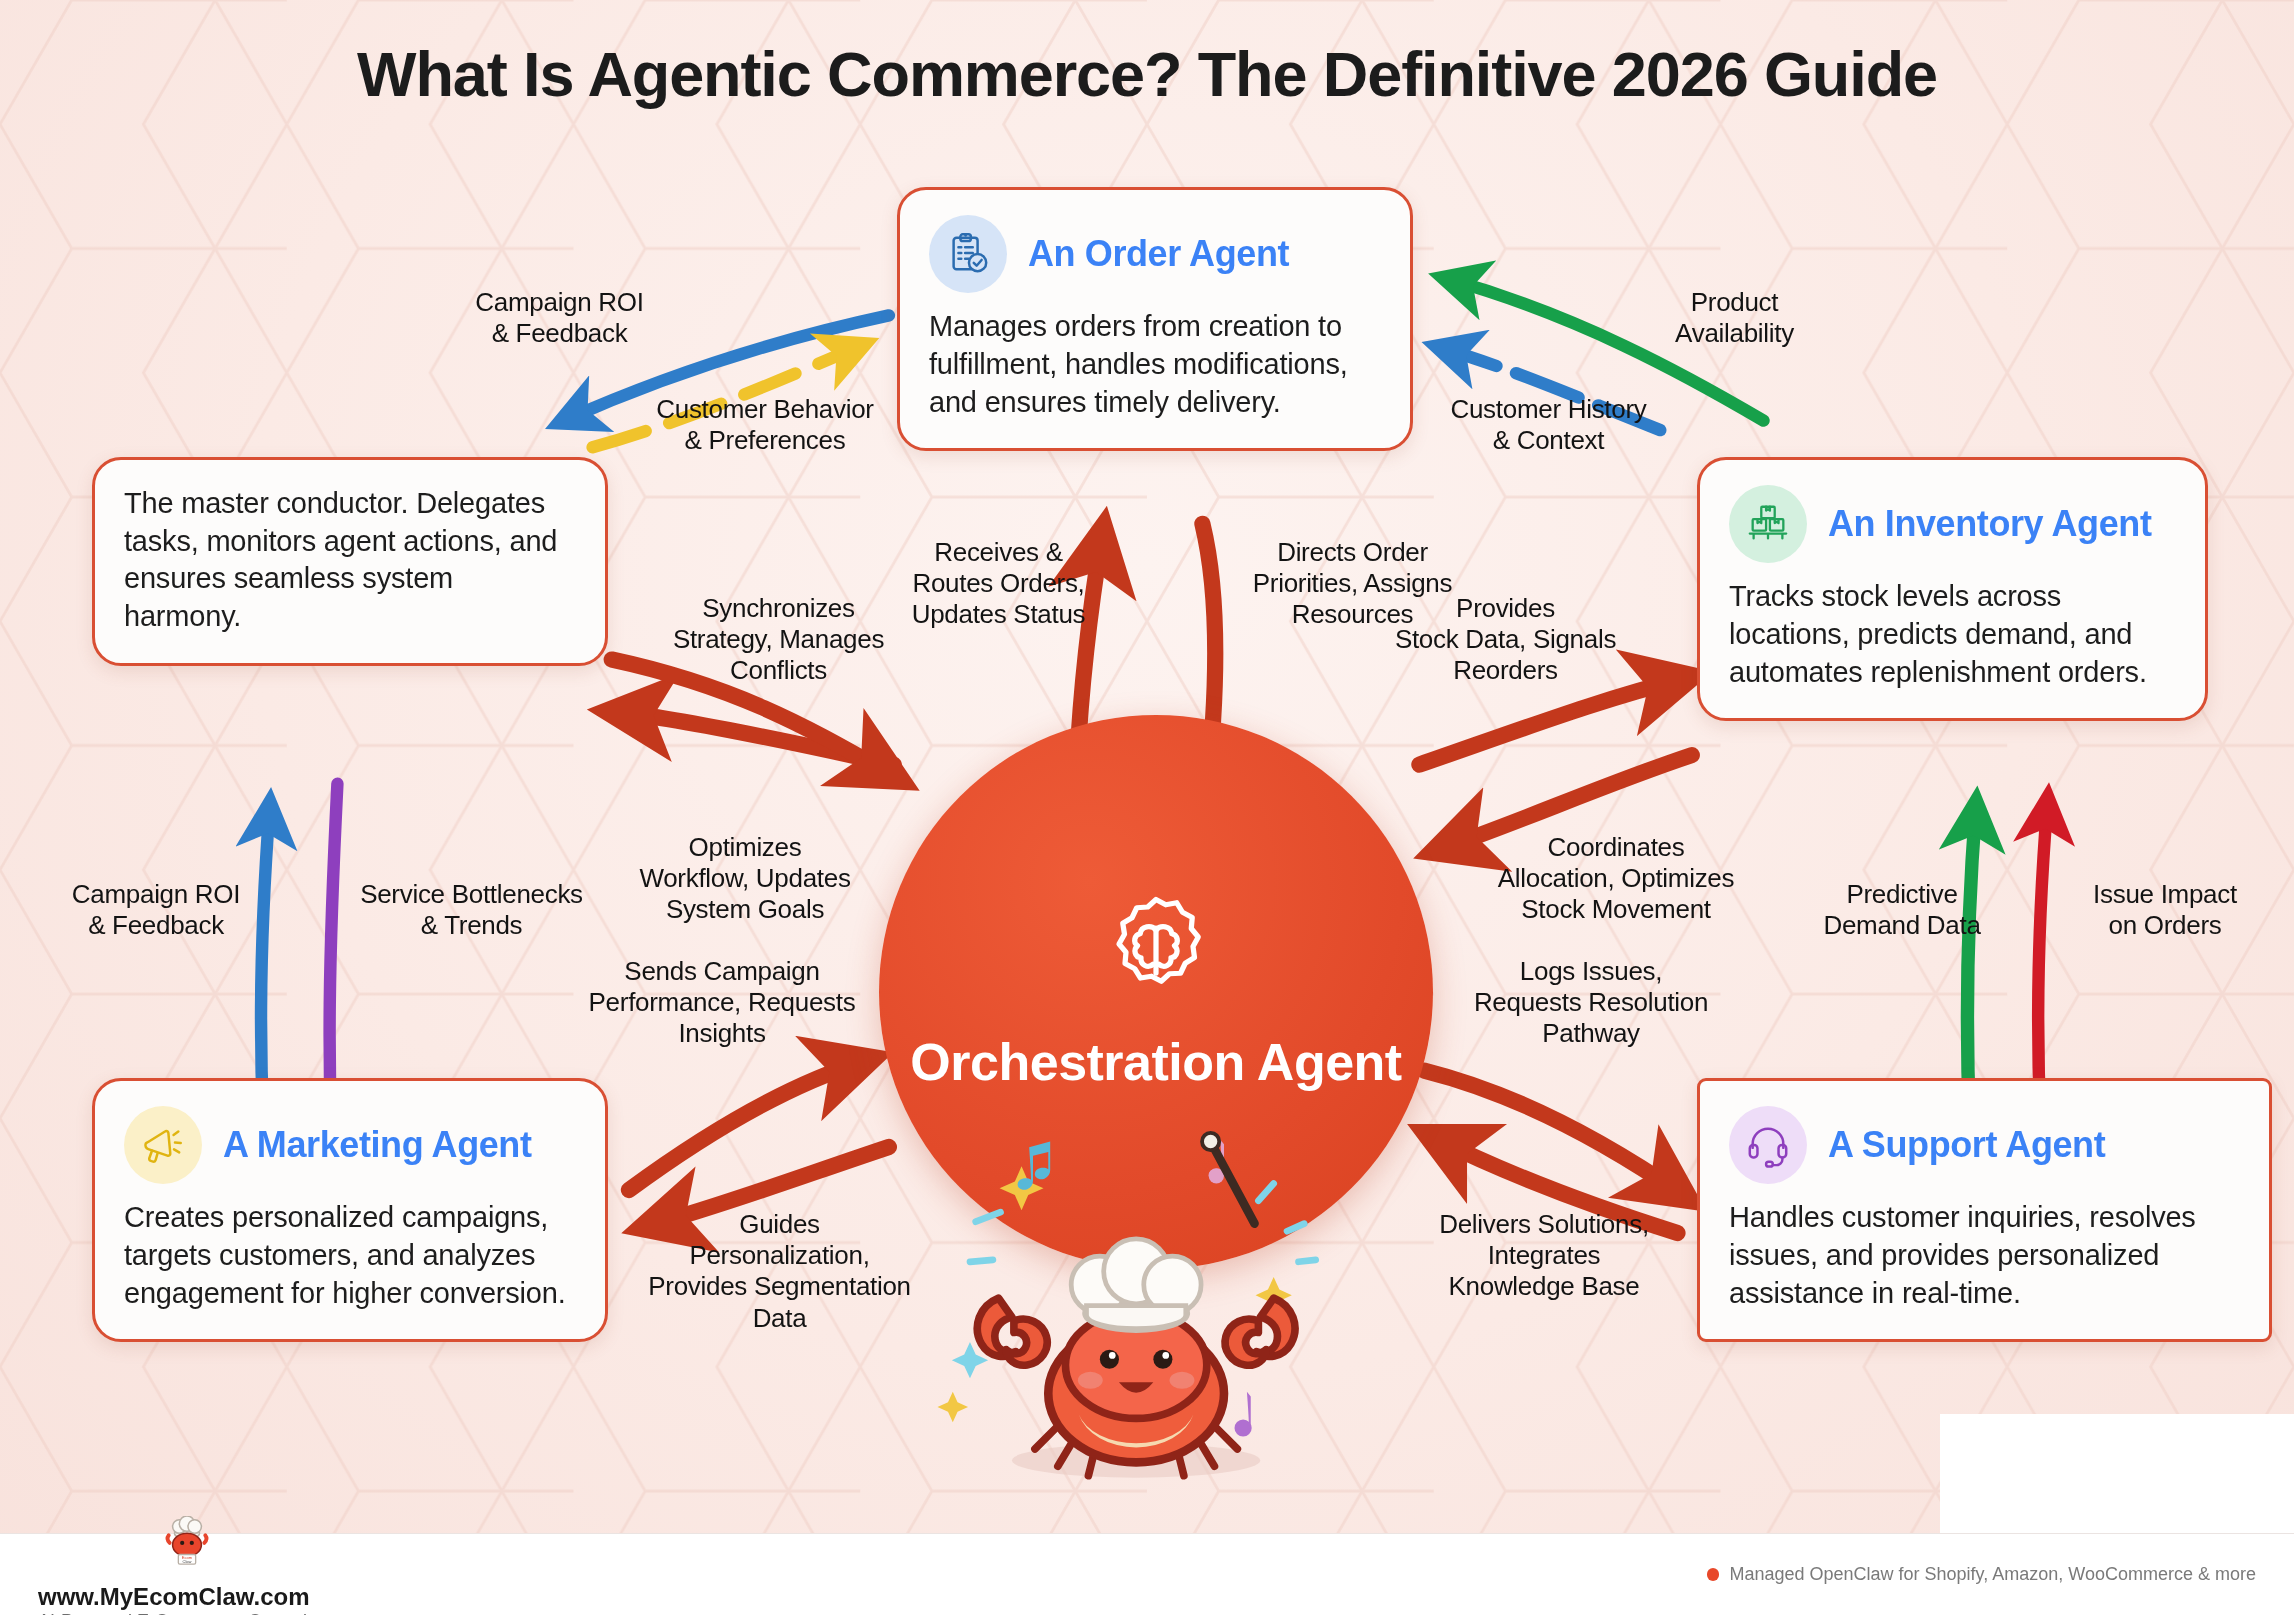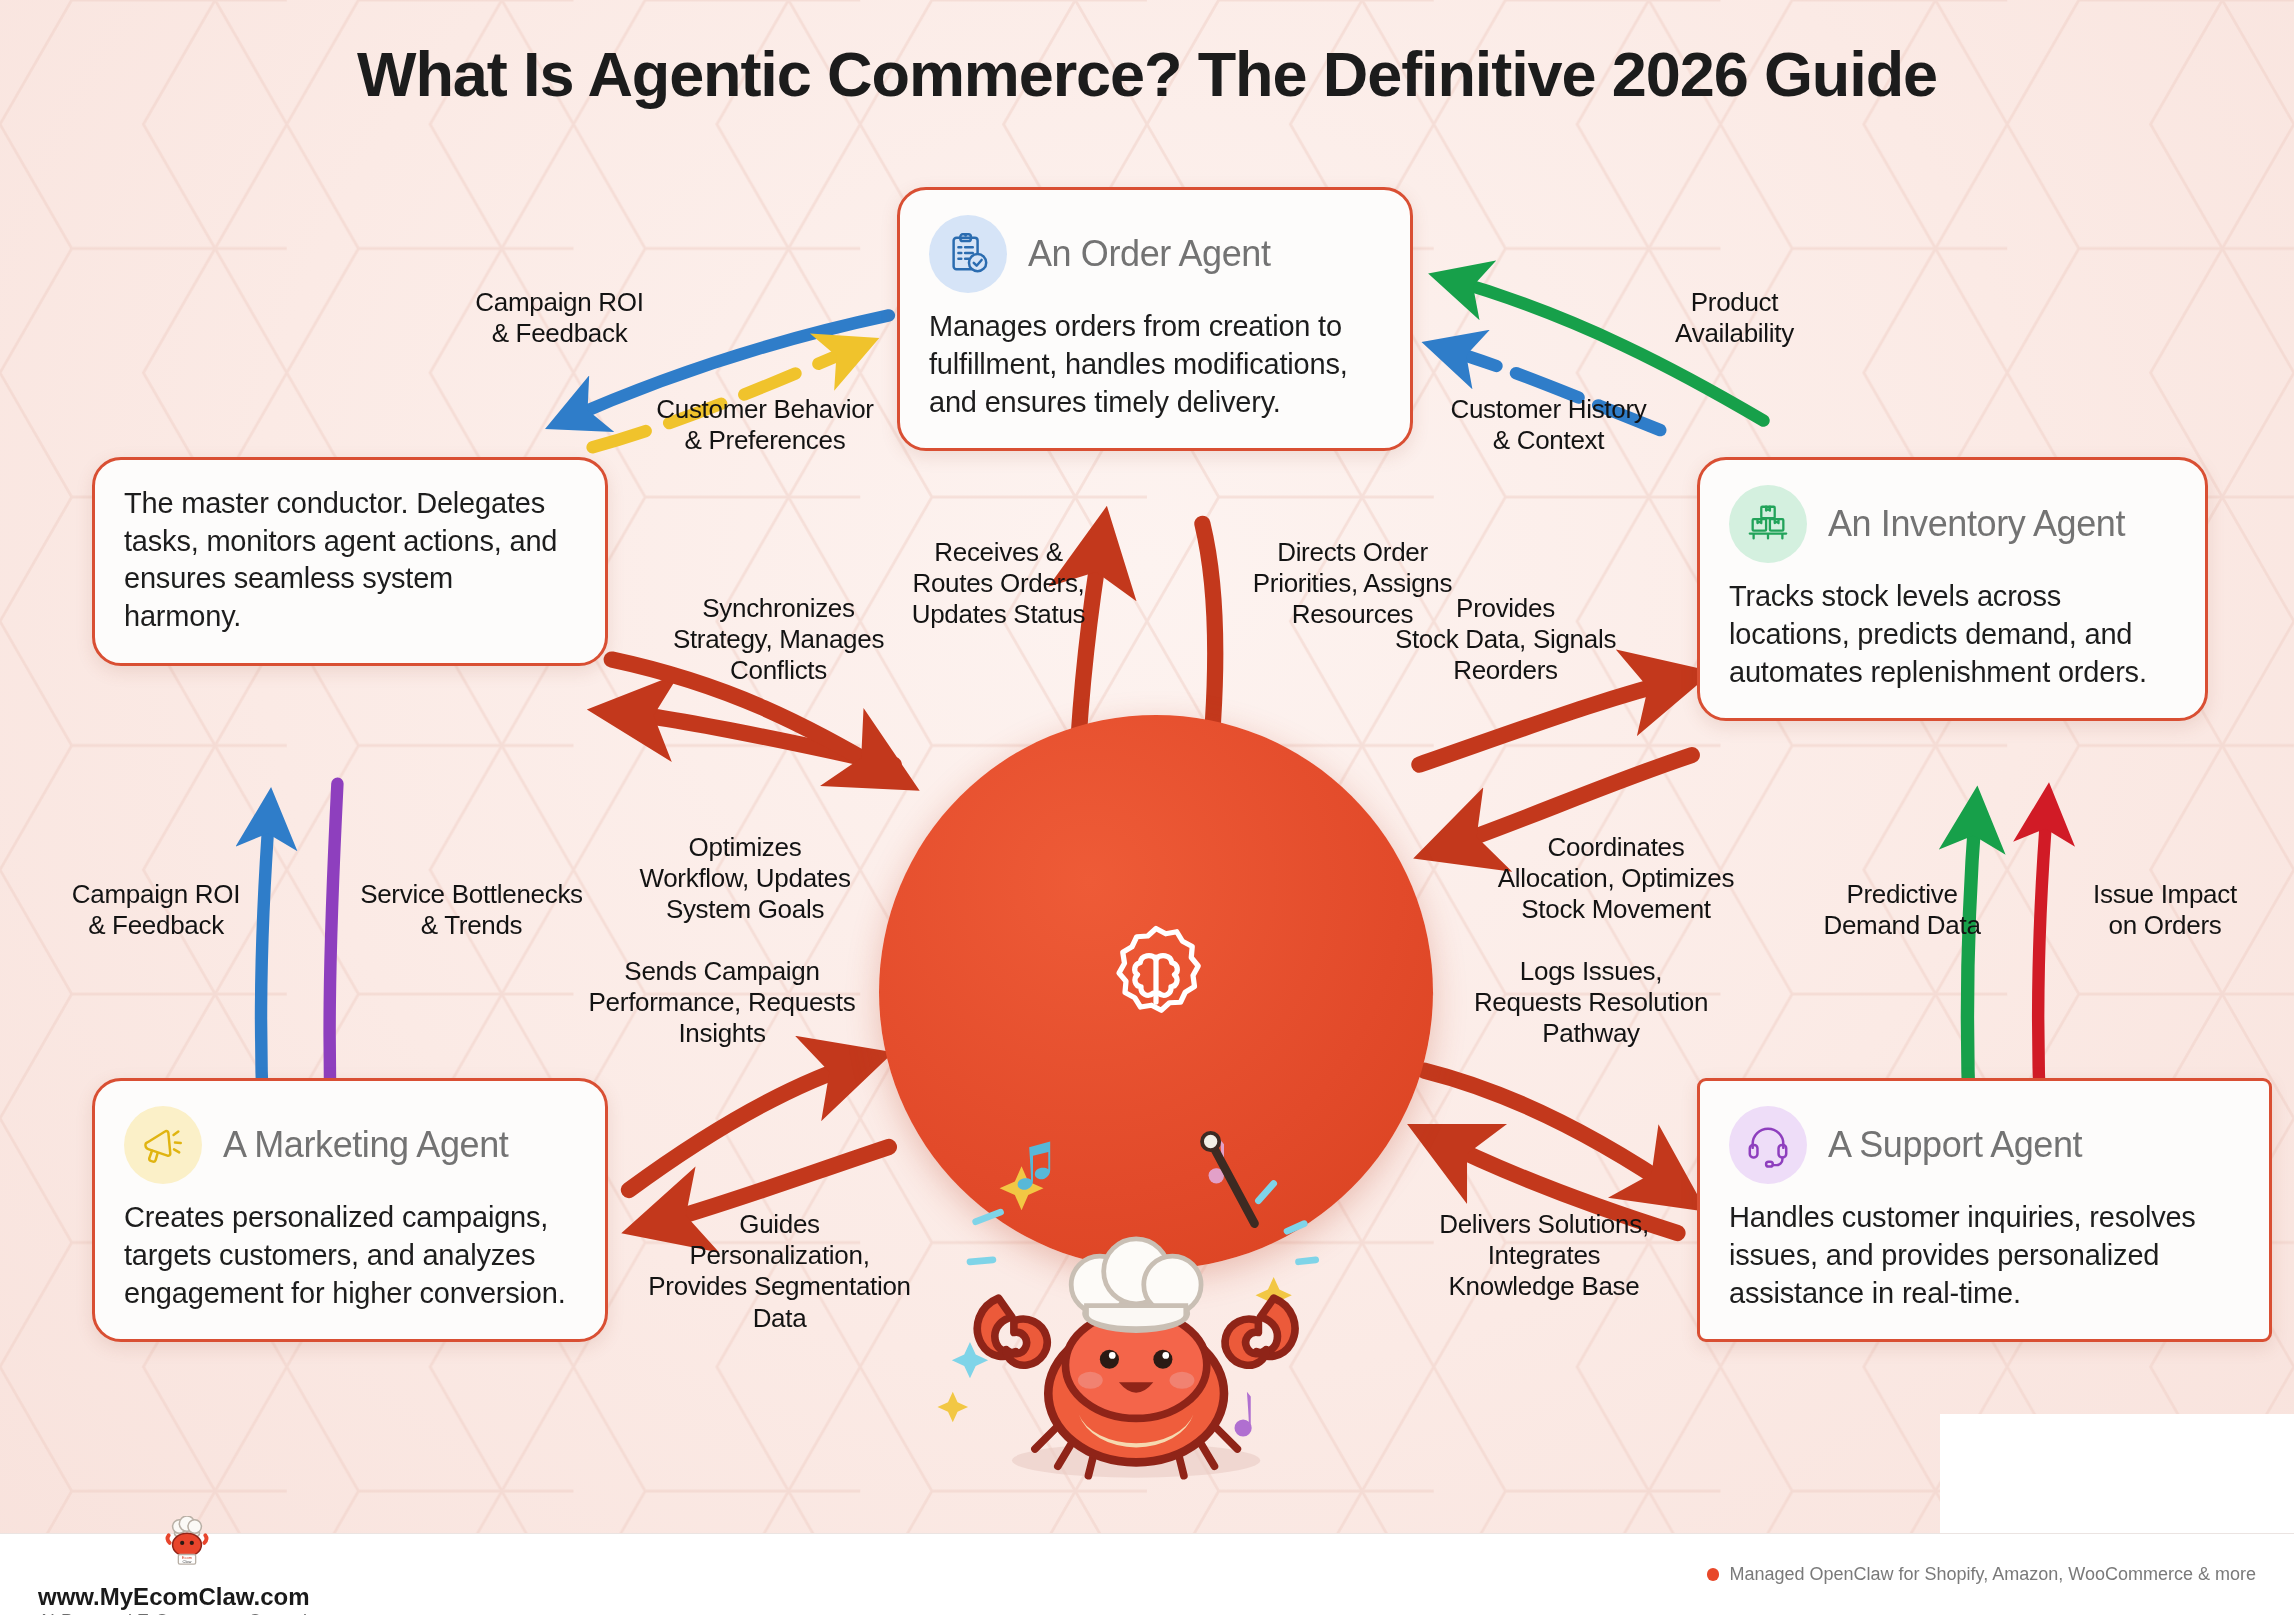--- a/index.html
+++ b/index.html
@@ -52,22 +52,22 @@
   }
   .card-icon {
     flex: 0 0 auto;
     width: 78px; height: 78px;
     border-radius: 50%;
     display: flex; align-items: center; justify-content: center;
   }
   .card-icon svg { width: 46px; height: 46px; }
   .card-title {
     font-size: 36px;
-    font-weight: 400;
-    color: #737373;
+    font-weight: 700;
+    color: #3b82f6;
     line-height: 1.12;
     letter-spacing: -0.4px;
   }
   .card-body {
     font-size: 29px;
     line-height: 1.30;
     color: #1d1d1d;
     letter-spacing: -0.2px;
   }
 
@@ -296,20 +296,22 @@
 
   <div id="hub">
     <div class="hub-icon">
       <svg viewBox="0 0 48 48" fill="none" stroke="#ffffff" stroke-width="2.1" stroke-linecap="round" stroke-linejoin="round">
         <path d="M24 2.6l3.9 2.1 4.4-.8 2.3 3.8 3.9 2.1-.4 4.4 2.8 3.4-2.1 3.8.6 4.4-3.7 2.3-1.9 4-4.4.2-3.3 3-3.9-2-4.4.7-2.3-3.7-3.9-2.1.4-4.5-2.8-3.3 2.2-3.9-.7-4.4 3.7-2.2 1.9-4 4.4-.3z"></path>
         <path d="M24 14v18"></path>
         <path d="M24 14.8c-1.8-2.2-6-1.7-6.3 1.5-2.4.4-3 3.5-1.1 4.8-1.8 1.5-1.1 4.6 1.4 4.8-.3 2.9 2.8 4.5 4.8 2.6"></path>
         <path d="M24 14.8c1.8-2.2 6-1.7 6.3 1.5 2.4.4 3 3.5 1.1 4.8 1.8 1.5 1.1 4.6-1.4 4.8.3 2.9-2.8 4.5-4.8 2.6"></path>
       </svg>
     </div>
+    <div class="hub-label">Orchestration
+Agent</div>
   </div>
 
   <div class="flab c" style="left:421px;  top:287px;  width:277px;">Campaign ROI
 &amp; Feedback</div>
   <div class="flab c" style="left:612px;  top:394px;  width:306px;">Customer Behavior
 &amp; Preferences</div>
   <div class="flab c" style="left:1615px; top:287px;  width:239px;">Product
 Availability</div>
   <div class="flab c" style="left:1405px; top:394px;  width:287px;">Customer History
 &amp; Context</div>

